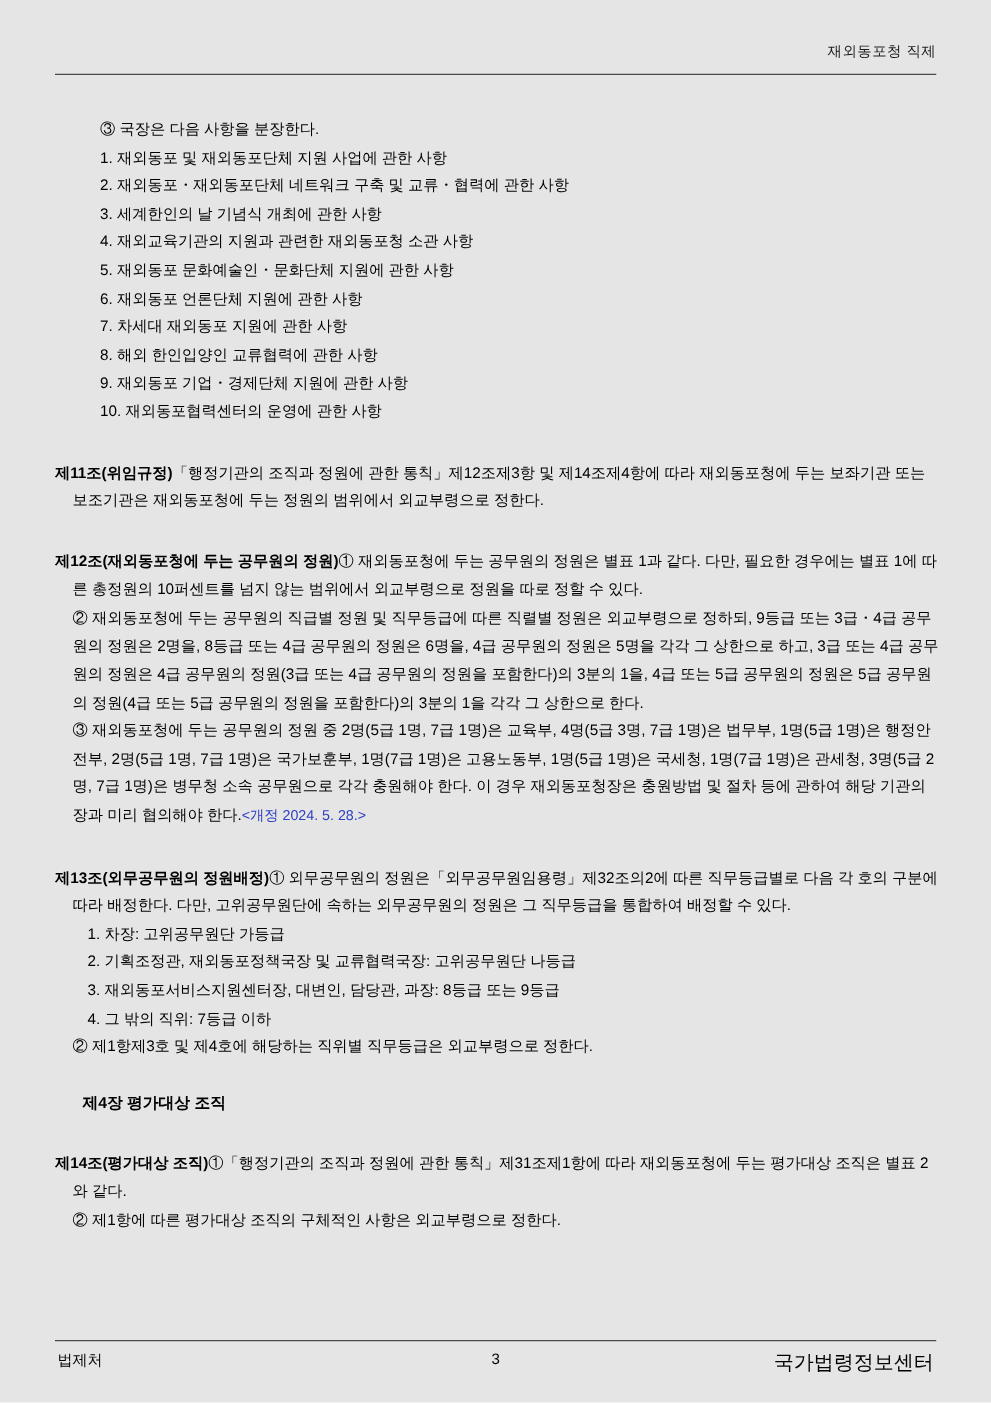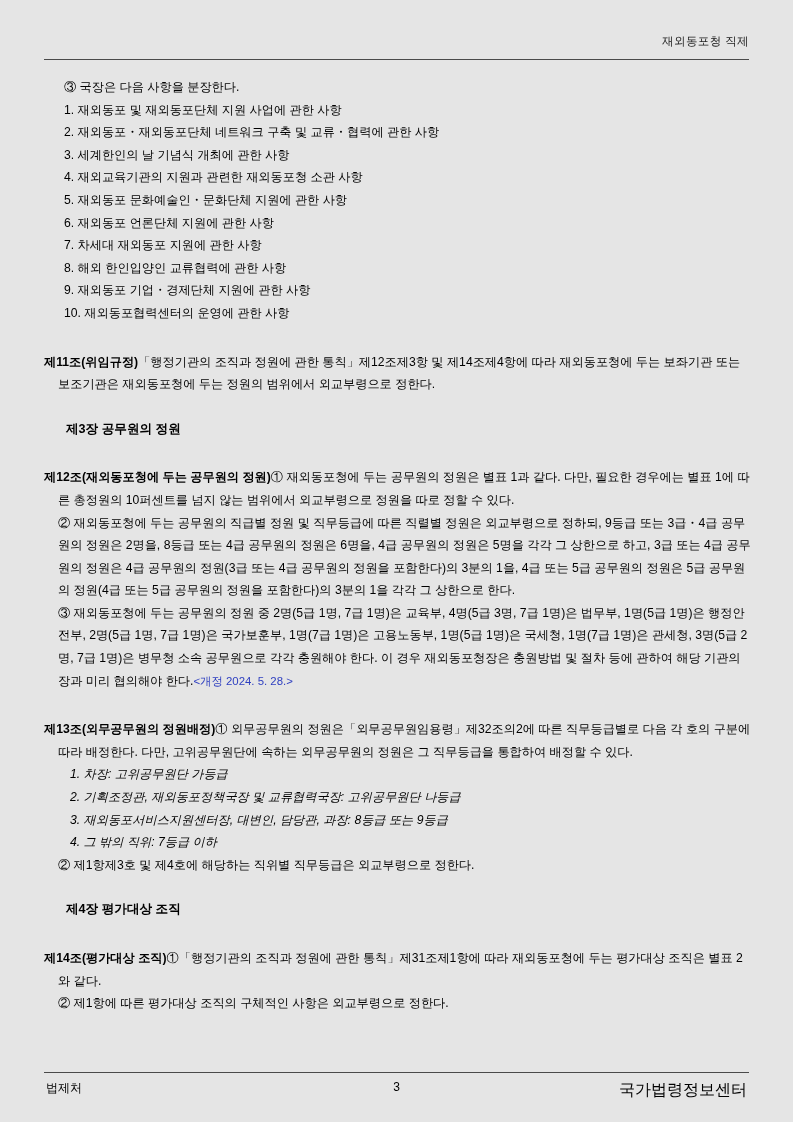--- a/index.html
+++ b/index.html
@@ -46,29 +46,29 @@
   
   .content {
     position: absolute;
     left: 44px;
     top: 76px;
     width: 708px;
     font-size: 12.2px;
     line-height: 22.6px;
     color: #000000;
   }
-  .block { margin: 0; }
+  .block { margin: 16px; }
 
   
   .item {
     padding-left: 20px;
     text-indent: 0;
     white-space: normal;
   }
-  .item.deep { padding-left: 26px; font-style: italic; }
+  .item.deep { padding-left: 26px; }
 
   
   .article {
     padding-left: 0;
     text-indent: 0;
     margin-top: 26px;
   }
   .article .lead {
     font-weight: bold;
   }
@@ -154,21 +154,20 @@
       <div class="item">7. 차세대 재외동포 지원에 관한 사항</div>
       <div class="item">8. 해외 한인입양인 교류협력에 관한 사항</div>
       <div class="item">9. 재외동포 기업・경제단체 지원에 관한 사항</div>
       <div class="item">10. 재외동포협력센터의 운영에 관한 사항</div>
     </div>
 
     <div class="article">
       <p class="hang"><span class="lead">제11조(위임규정)</span><span>「행정기관의 조직과 정원에 관한 통칙」제12조제3항 및 제14조제4항에 따라 재외동포청에 두는 보좌기관 또는 보조기관은 재외동포청에 두는 정원의 범위에서 외교부령으로 정한다.</span></p>
     </div>
 
-    <div class="chapter">제3장 공무원의 정원</div>
 
     <div class="article">
       <p class="hang"><span class="lead">제12조(재외동포청에 두는 공무원의 정원)</span><span>① 재외동포청에 두는 공무원의 정원은 별표 1과 같다. 다만, 필요한 경우에는 별표 1에 따른 총정원의 10퍼센트를 넘지 않는 범위에서 외교부령으로 정원을 따로 정할 수 있다.</span></p>
       <p class="sub">② 재외동포청에 두는 공무원의 직급별 정원 및 직무등급에 따른 직렬별 정원은 외교부령으로 정하되, 9등급 또는 3급・4급 공무원의 정원은 2명을, 8등급 또는 4급 공무원의 정원은 6명을, 4급 공무원의 정원은 5명을 각각 그 상한으로 하고, 3급 또는 4급 공무원의 정원은 4급 공무원의 정원(3급 또는 4급 공무원의 정원을 포함한다)의 3분의 1을, 4급 또는 5급 공무원의 정원은 5급 공무원의 정원(4급 또는 5급 공무원의 정원을 포함한다)의 3분의 1을 각각 그 상한으로 한다.</p>
       <p class="sub"><span>③ 재외동포청에 두는 공무원의 정원 중 2명(5급 1명, 7급 1명)은 교육부, 4명(5급 3명, 7급 1명)은 법무부, 1명(5급 1명)은 행정안전부, 2명(5급 1명, 7급 1명)은 국가보훈부, 1명(7급 1명)은 고용노동부, 1명(5급 1명)은 국세청, 1명(7급 1명)은 관세청, 3명(5급 2명, 7급 1명)은 병무청 소속 공무원으로 각각 충원해야 한다. 이 경우 재외동포청장은 충원방법 및 절차 등에 관하여 해당 기관의 장과 미리 협의해야 한다.</span><span class="amend">&lt;개정 2024. 5. 28.&gt;</span></p>
     </div>
 
     <div class="article">
       <p class="hang"><span class="lead">제13조(외무공무원의 정원배정)</span><span>① 외무공무원의 정원은「외무공무원임용령」제32조의2에 따른 직무등급별로 다음 각 호의 구분에 따라 배정한다. 다만, 고위공무원단에 속하는 외무공무원의 정원은 그 직무등급을 통합하여 배정할 수 있다.</span></p>
       <div class="item deep">1. 차장: 고위공무원단 가등급</div>

